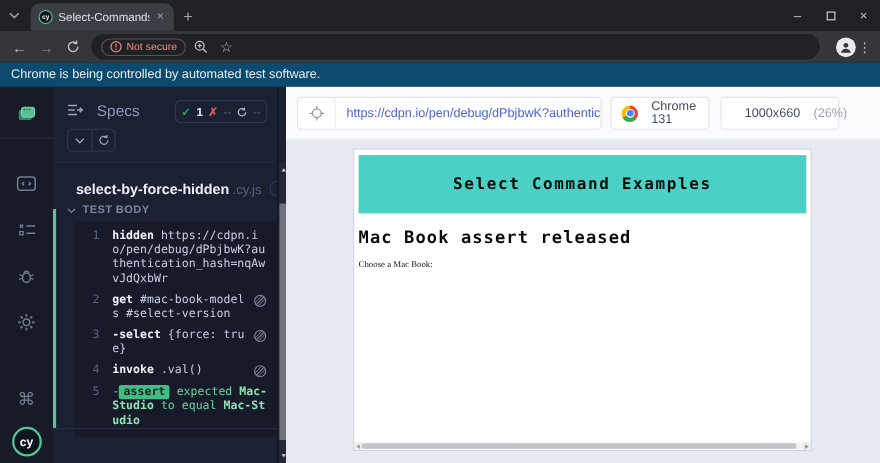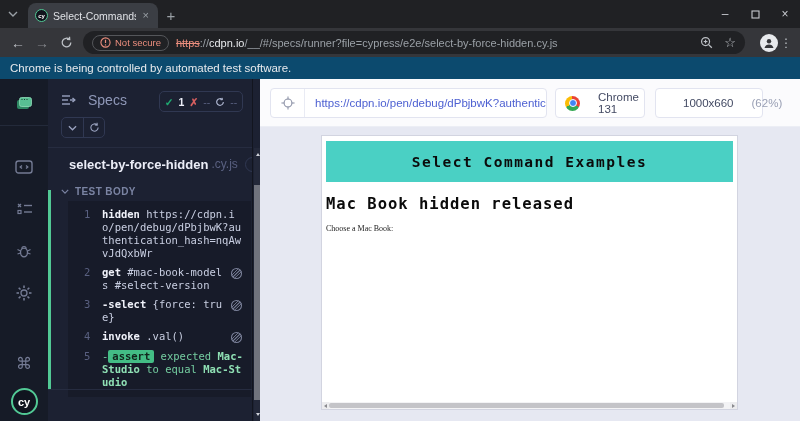--- a/index.html
+++ b/index.html
@@ -52,21 +52,21 @@
   .rep-title { font-size:14px; color:#8f98b8; }
   .stats-box { position:absolute; left:111px; top:12px; width:84px; height:21px; border:1px solid #303852; border-radius:5px; display:flex; align-items:center; justify-content:center; gap:5px; font-size:10.5px; }
   .st-check { color:#1fa971; font-weight:bold; }
   .st-pass { color:#eceef8; font-weight:bold; }
   .st-cross { color:#d65f5f; font-weight:bold; }
   .st-dash { color:#596080; }
   .seg { position:absolute; left:13px; top:38px; border:1px solid #303852; border-radius:5px; display:flex; overflow:hidden; }
   .seg-btn { width:21px; height:19px; display:flex; align-items:center; justify-content:center; color:#9aa3c0; }
   .seg-btn + .seg-btn { border-left:1px solid #303852; }
   .rep-divider { position:absolute; left:0; right:0; top:68px; border-top:1px solid #262c40; }
-  .spec-row { position:absolute; left:14px; right:6px; top:78px; height:22px; display:flex; align-items:flex-start; gap:7px; }
+  .spec-row { position:absolute; left:14px; right:6px; top:78px; height:22px; display:flex; align-items:flex-end; gap:7px; }
   .spec-name { font-weight:bold; color:#eceef8; font-size:13px; white-space:nowrap; }
   .spec-ext { color:#596080; font-size:12px; margin-left:-4px; }
   .spec-time { margin-left:auto; border:1px solid #303852; border-radius:10px; padding:1px 7px; font-size:9.5px; color:#8b93b5; }
   .section-row { position:absolute; left:13px; top:107px; display:flex; align-items:center; gap:6px; color:#7b84a3; font-size:10px; font-weight:bold; letter-spacing:.4px; }
 
   .cmd-block { position:absolute; left:20px; right:1px; top:122px; background:#171b29; padding:4px 0 5px; }
   .cmd-row { display:flex; align-items:flex-start; font-family:"DejaVu Sans Mono", monospace; font-size:10.5px; line-height:13px; padding:3px 6px 3px 0; }
   .cmd-num { flex:0 0 34px; padding-left:16px; color:#596080; }
   .cmd-body { flex:1; min-width:0; color:#c9cfe2; word-break:break-all; }
   .cmd-name { font-weight:bold; color:#f0f2fa; }
@@ -83,30 +83,30 @@
   .rs-arrow.up { top:70px; } .rs-arrow.down { bottom:2px; }
   .tri-up { width:0; height:0; border-left:2.5px solid transparent; border-right:2.5px solid transparent; border-bottom:3.5px solid #cfd2da; }
   .tri-down { width:0; height:0; border-left:2.5px solid transparent; border-right:2.5px solid transparent; border-top:3.5px solid #cfd2da; }
 
   
   .aut { position:absolute; left:260px; top:0; right:0; height:100%; background:#e6e8f2; }
   .aut-bar { position:absolute; top:0; left:0; right:0; height:48px; background:#fbfbfd; border-bottom:1px solid #eceef5; }
   .url-box { position:absolute; left:10px; top:9px; width:277px; height:30px; background:#fff; border:1px solid #e2e4f0; border-radius:4px; display:flex; align-items:center; }
   .crosshair-cell { width:34px; align-self:stretch; border-right:1px solid #e9ebf4; display:flex; align-items:center; justify-content:center; color:#8a90a5; }
   .aut-url { flex:1; min-width:0; padding:0 10px; font-size:11.5px; color:#4e61d2; white-space:nowrap; overflow:hidden; }
-  .sel-box { position:absolute; top:9px; height:30px; background:#fff; border:1px solid #e2e4f0; border-radius:4px; display:flex; align-items:center; gap:18px; padding:8px 9px; font-size:11.5px; color:#434a63; }
+  .sel-box { position:absolute; top:9px; height:30px; background:#fff; border:1px solid #e2e4f0; border-radius:4px; display:flex; align-items:center; gap:12px; padding:8px 9px; font-size:11.5px; color:#434a63; }
   .chrome-box { left:295px; width:90px; }
   .vp-box { left:395px; width:108px;align-items:center; }
   .chev { color:#9aa0b5; margin-left:auto; }
   .vp-scale { color:#9aa0b5; }
   .chrome-logo { position:relative; width:15px; height:15px; border-radius:50%; background:conic-gradient(#ea4335 0deg 120deg, #34a853 120deg 240deg, #fbbc05 240deg 360deg); flex:0 0 auto; }
   .chrome-core { position:absolute; inset:3.5px; background:#4285f4; border:1.5px solid #fff; border-radius:50%; }
 
   .page { position:absolute; left:62px; top:57px; width:415px; height:273px; background:#fff; box-shadow:0 0 0 1px rgba(90,95,120,.14); }
-  .page-banner { margin:5px 4px 0; height:41px; background:#4ad0c4; display:flex; align-items:center; justify-content:center; font-family:"DejaVu Sans Mono", monospace; font-weight:bold; font-size:14.5px; letter-spacing:1.5px; color:#0b0b0b; }
+  .page-banner { margin:5px 4px 0; height:53px; background:#4ad0c4; display:flex; align-items:center; justify-content:center; font-family:"DejaVu Sans Mono", monospace; font-weight:bold; font-size:14.5px; letter-spacing:1.5px; color:#0b0b0b; }
   .page-h1 { margin:13px 4px 0; font-family:"DejaVu Sans Mono", monospace; font-weight:bold; font-size:15.5px; letter-spacing:1px; color:#0b0b0b; }
   .page-label { margin:11px 4px 0; font-family:"Liberation Serif", serif; font-size:8px; color:#1a1a1a; }
   .hscroll { position:absolute; left:0; right:0; bottom:0; height:7px; background:#f3f3f5; }
   .hs-thumb { position:absolute; left:7px; top:1px; height:5px; width:395px; background:#c4c4c8; border-radius:2px; }
   .hs-btn { position:absolute; top:0; width:7px; height:7px; background:#ececee; display:flex; align-items:center; justify-content:center; }
   .hs-btn.left { left:0; } .hs-btn.right { right:0; }
   .tri-left { width:0; height:0; border-top:2px solid transparent; border-bottom:2px solid transparent; border-right:3px solid #8a8a8e; }
   .tri-right { width:0; height:0; border-top:2px solid transparent; border-bottom:2px solid transparent; border-left:3px solid #8a8a8e; }
 </style>
 </head>
@@ -146,21 +146,20 @@
   </div>
   <div class="omnibox">
     <div class="ns-chip">
       <svg width="11" height="11" viewBox="0 0 12 12">
           <circle cx="6" cy="6" r="5" fill="none" stroke="#ec8e7e" stroke-width="1.2"></circle>
           <line x1="6" y1="3" x2="6" y2="6.6" stroke="#ec8e7e" stroke-width="1.3"></line>
           <circle cx="6" cy="8.6" r="0.8" fill="#ec8e7e"></circle>
         </svg>
       <span>Not secure</span>
     </div>
-    <div class="url-text"><span class="scheme">https</span><span>://</span><span class="host">cdpn.io</span><span>/__/#/specs/runner?file=cypress/e2e/select-by-force-hidden.cy.js</span></div>
     <div class="omni-icons">
       <span>
         <svg width="13" height="13" viewBox="0 0 14 14">
             <circle cx="6" cy="6" r="4.3" fill="none" stroke="currentColor" stroke-width="1.3"></circle>
             <line x1="9.3" y1="9.3" x2="12.7" y2="12.7" stroke="currentColor" stroke-width="1.4"></line>
             <line x1="4" y1="6" x2="8" y2="6" stroke="currentColor" stroke-width="1.2"></line>
             <line x1="6" y1="4" x2="6" y2="8" stroke="currentColor" stroke-width="1.2"></line>
           </svg>
       </span>
       <span class="star-glyph">☆</span>
@@ -380,30 +379,30 @@
             <polyline points="1,1 5,5 9,1" fill="none" stroke="currentColor" stroke-width="1.3"></polyline>
           </svg>
       </div>
       <div class="sel-box vp-box">
         <svg width="14" height="12" viewBox="0 0 16 13" style="color:#8a90a5">
             <rect x="1" y="1" width="13" height="9" rx="1" fill="none" stroke="currentColor" stroke-width="1.2"></rect>
             <line x1="4" y1="12" x2="12" y2="12" stroke="currentColor" stroke-width="1.2"></line>
             <line x1="8" y1="10" x2="8" y2="12" stroke="currentColor" stroke-width="1.2"></line>
           </svg>
         <span>1000x660</span>
-        <span class="vp-scale">(62%)</span>
+        <span class="vp-scale">(26%)</span>
         <svg class="chev" width="9" height="6" viewBox="0 0 10 6">
             <polyline points="1,1 5,5 9,1" fill="none" stroke="currentColor" stroke-width="1.3"></polyline>
           </svg>
       </div>
     </div>
 
     <div class="page">
       <div class="page-banner">Select Command Examples</div>
-      <div class="page-h1">Mac Book hidden released</div>
+      <div class="page-h1">Mac Book assert released</div>
       <div class="page-label">Choose a Mac Book:</div>
       <div class="hscroll">
         <div class="hs-btn left">
             <div class="tri-left"></div>
           </div>
         <div class="hs-thumb"></div>
         <div class="hs-btn right">
             <div class="tri-right"></div>
           </div>
       </div>

